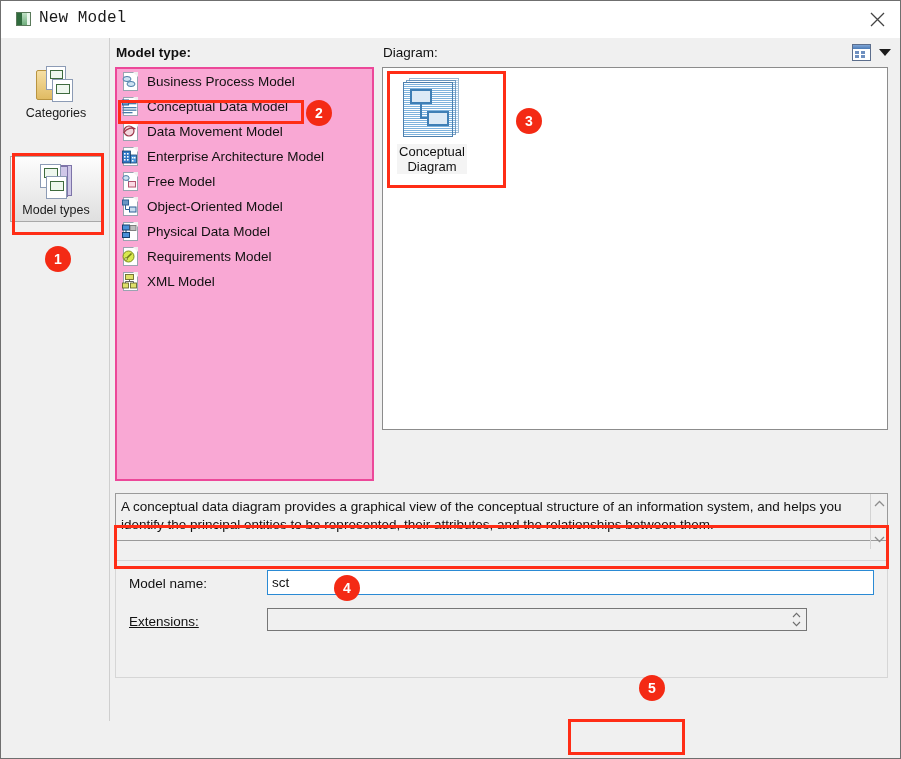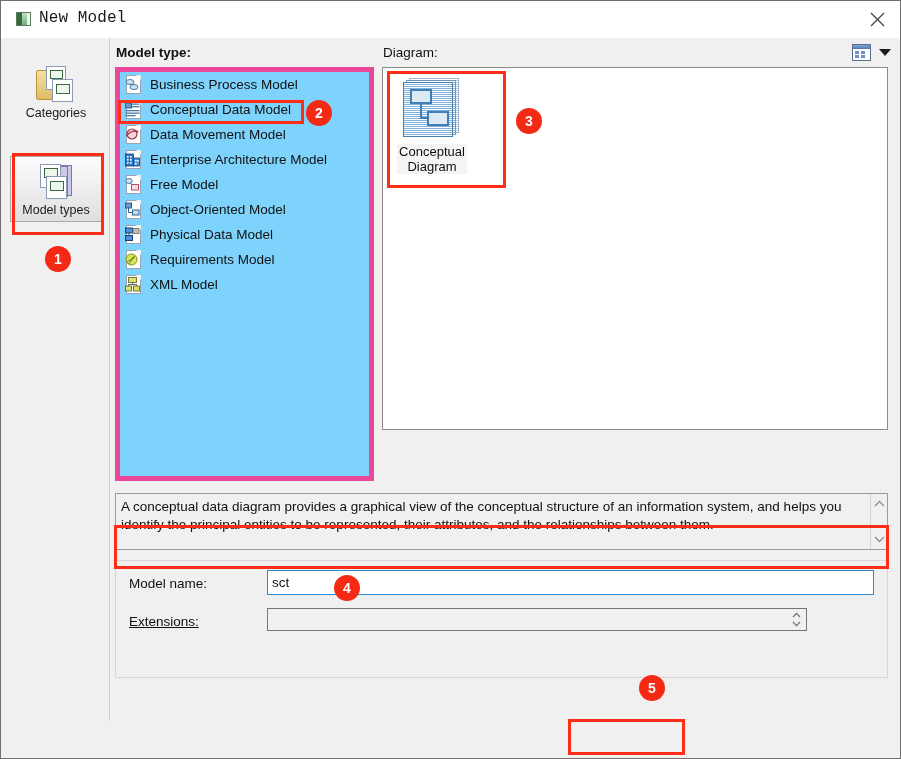--- a/index.html
+++ b/index.html
@@ -160,22 +160,22 @@
     color: #111;
   }
   #label-model-type { left: 115px; top: 7px; font-weight: bold; }
   #label-diagram { left: 382px; top: 7px; }
 
   
   #model-type-list {
     position: absolute;
     left: 114px; top: 29px;
     width: 259px; height: 414px;
-    background: #7dd3fc;
-    border: 5px solid #ec4899;
+    background: #f9a8d4;
+    border: 2px solid #ec4899;
     box-sizing: border-box;
     overflow: hidden;
   }
   .mt-row {
     position: relative;
     height: 25px;
     display: flex;
     align-items: center;
     padding-left: 5px;
     cursor: default;
@@ -278,21 +278,21 @@
     color: #111;
     background: #f4f4f4;
     display: inline-block;
     padding: 0 2px;
   }
 
   
   #description-box {
     position: absolute;
     left: 114px; top: 455px;
-    width: 773px; height: 57px;
+    width: 773px; height: 48px;
     background: #f0f0f0;
     border: 1px solid #9a9a9a;
     box-sizing: border-box;
   }
   #description-text {
     position: absolute;
     left: 5px; top: 4px;
     width: 735px;
     font-size: 13.5px;
     line-height: 18px;

